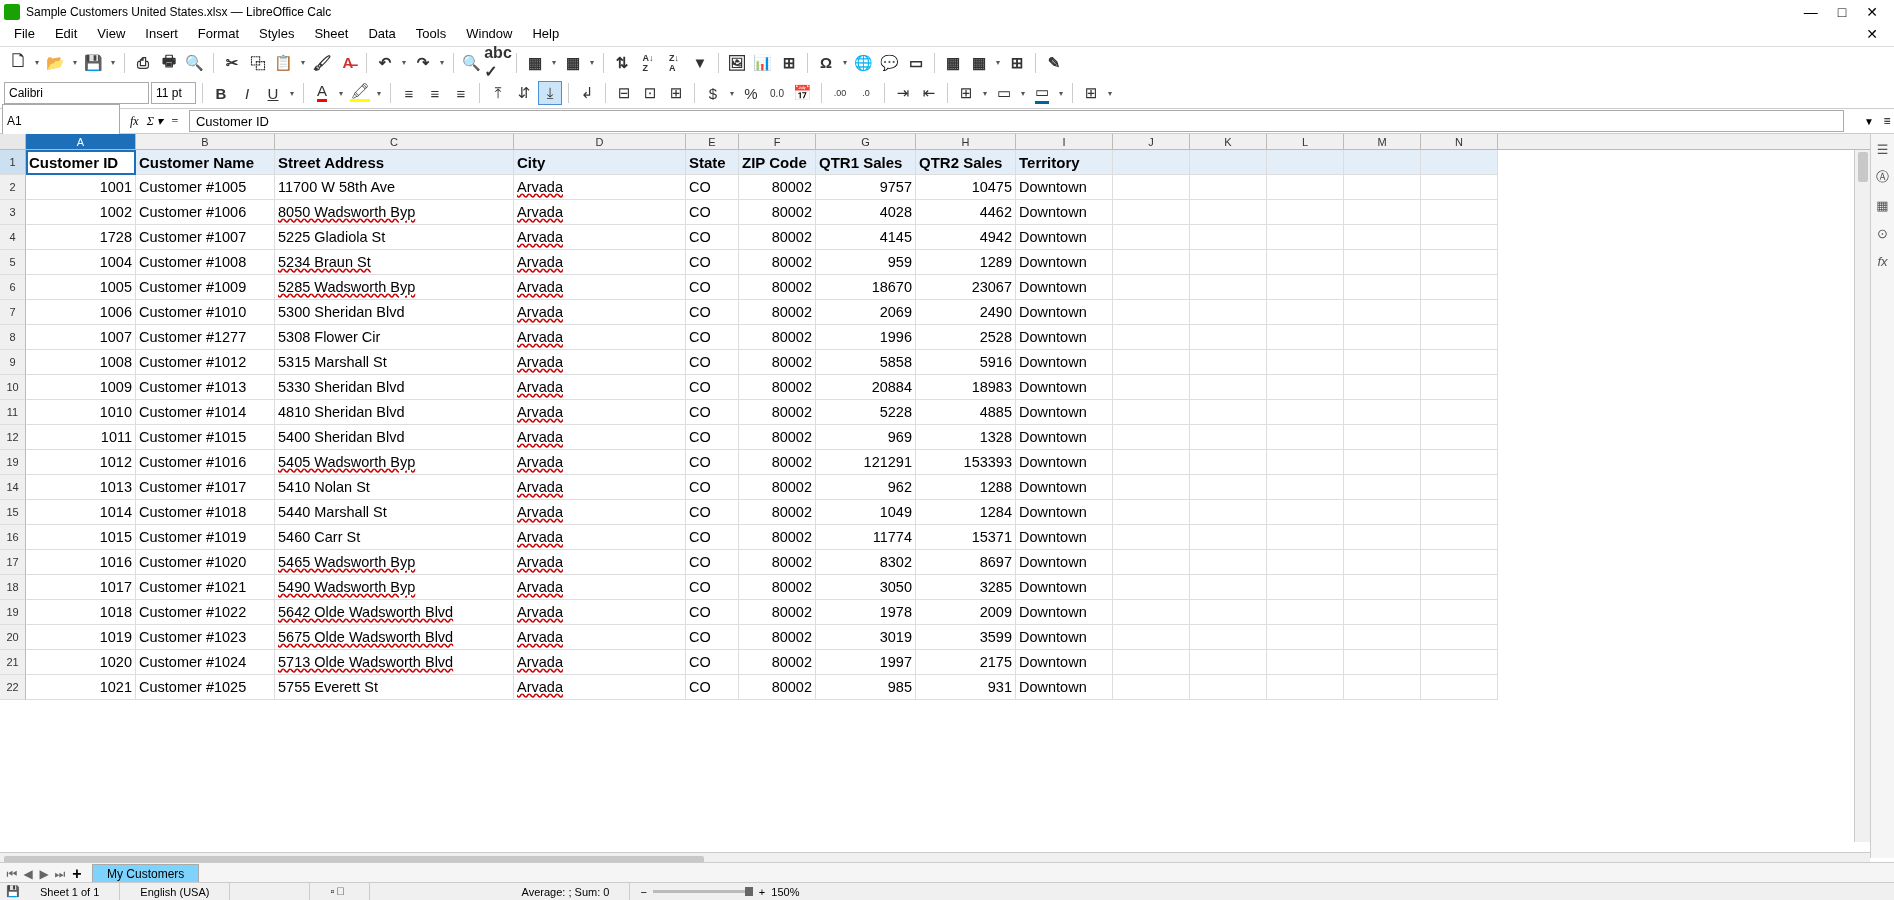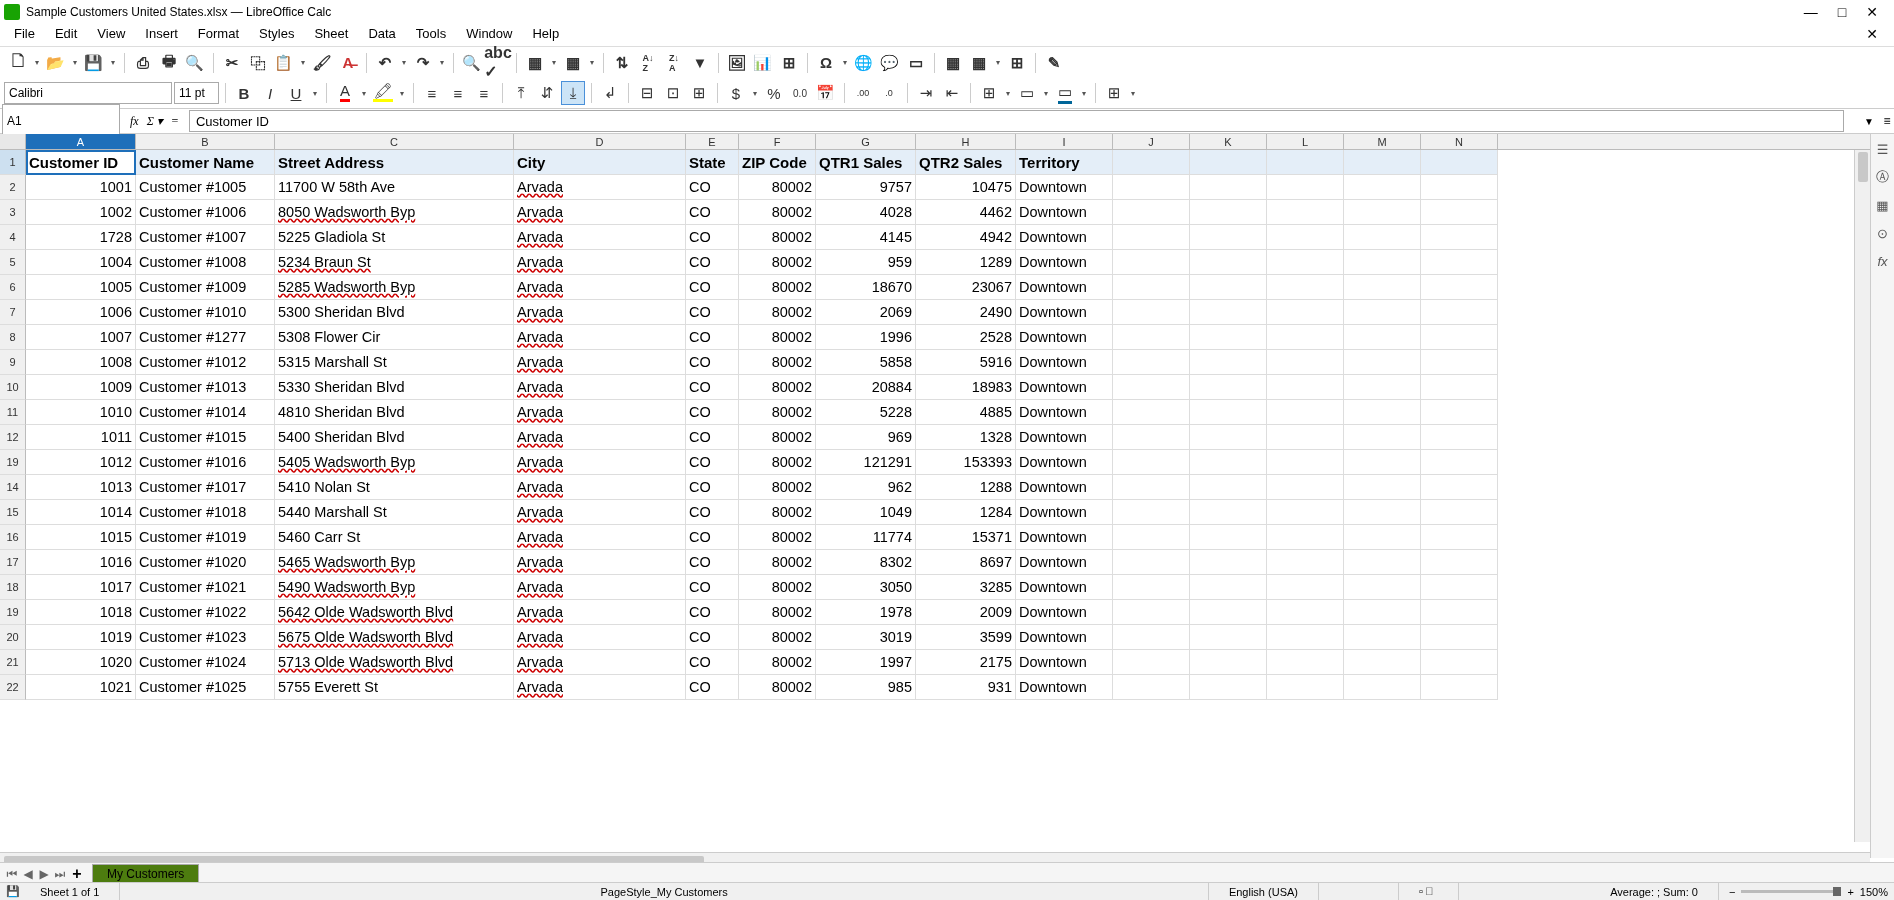--- a/index.html
+++ b/index.html
@@ -20,21 +20,21 @@
 
 .toolbar { height: 32px; display: flex; align-items: center; padding: 2px 6px; gap: 2px; border-top: 1px solid #ddd; }
 .toolbar .tbtn { width: 24px; height: 24px; display: flex; align-items: center; justify-content: center; color: #333; font-size: 15px; font-weight: bold; }
 .toolbar .tdrop { width: 10px; display:flex; align-items:center; justify-content:center; }
 .toolbar .tdrop::after { content:"▾"; font-size:8px; color:#555; }
 .toolbar .sep { width: 1px; height: 20px; background: #ccc; margin: 0 4px; }
 
 
 .fmtbar { height: 30px; display: flex; align-items: center; padding: 2px 4px; gap: 2px; }
 .fmtbar select, .fmtbar .combo { height: 22px; font-size: 12px; border: 1px solid #aaa; background: #fff; padding: 0 4px; }
-.fmtbar .font-name { width: 168px; }
+.fmtbar .font-name { width: 145px; }
 .fmtbar .font-size { width: 45px; }
 .fmtbar .fbtn { width: 24px; height: 24px; display: flex; align-items: center; justify-content: center; font-size: 15px; color: #333; }
 .fmtbar .fbtn.bold { font-weight: bold; }
 .fmtbar .fbtn.ital { font-style: italic; }
 .fmtbar .fbtn.under { text-decoration: underline; }
 .fmtbar .fbtn.active { background: #cce4f7; border: 1px solid #4a90d9; }
 .fmtbar .fdrop { width: 10px; display:flex;align-items:center;justify-content:center; }
 .fmtbar .fdrop::after { content:"▾"; font-size:8px; color:#555; }
 .fmtbar .sep { width: 1px; height: 20px; background: #ccc; margin: 0 4px; }
 .fmtbar .color-under { border-bottom: 3px solid red; line-height: 14px; height: 18px; }
@@ -89,21 +89,21 @@
 .hscroll .thumb { position:absolute; left:4px; width:700px; height:10px; background:#c8c8c8; border-radius:2px; }
 
 
 .vscroll { position:absolute; right:24px; top:150px; bottom:58px; width:16px; background:#f0f0f0; border-left:1px solid #ccc; }
 .vscroll .thumb { position:absolute; top:2px; width:10px; left:3px; height:30px; background:#c8c8c8; border-radius:2px; }
 
 
 .sheettabs { position: absolute; bottom: 16px; left: 0; right: 0; height: 22px; background: #f5f5f5; border-top: 1px solid #ccc; display: flex; align-items: center; padding-left: 4px; font-size: 12px; }
 .sheettabs .nav { width: 16px; text-align: center; color: #666; }
 .sheettabs .addtab { width: 18px; font-size: 16px; font-weight: bold; text-align: center; }
-.sheettabs .tab { padding: 2px 14px; background: #4d7c0f; border: 1px solid #aaa; border-bottom: none; margin-left: 6px; }
+.sheettabs .tab { padding: 2px 14px; background: #7dd3fc; border: 1px solid #aaa; border-bottom: none; margin-left: 6px; }
 
 
 .statusbar { position: absolute; bottom: 0; left: 0; right: 0; height: 18px; background: #f0f0f0; border-top: 1px solid #ccc; display: flex; align-items: center; font-size: 11px; padding: 0 6px; }
 .statusbar .sseg { padding: 0 20px; border-right: 1px solid #ccc; height: 100%; display:flex; align-items:center; }
 .statusbar .zoom { display: flex; align-items: center; gap: 6px; padding-left: 10px; }
 .statusbar .slider { width: 100px; height: 3px; background: #bbb; position: relative; }
 .statusbar .slider .knob { position:absolute; right:0; top:-3px; width:8px; height:9px; background:#666; }
 </style>
 </head>
 <body>
@@ -744,21 +744,20 @@
   <div class="nav">◀</div>
   <div class="nav">▶</div>
   <div class="nav">⏭</div>
   <div class="addtab">+</div>
   <div class="tab">My Customers</div>
 </div>
 
 <div class="statusbar">
   <div style="width:14px">💾</div>
   <div class="sseg">Sheet 1 of 1</div>
-  <div class="sseg" style="flex:1;justify-content:center">PageStyle_My Customers</div>
   <div class="sseg">English (USA)</div>
   <div class="sseg" style="width:80px;justify-content:center">&nbsp;</div>
   <div class="sseg" style="width:60px">▫ ⎕</div>
   <div class="sseg" style="width:260px;justify-content:flex-end">Average: ; Sum: 0</div>
   <div class="zoom">
     <span>−</span>
     <div class="slider">
         <div class="knob"></div>
       </div>
     <span>+</span>

